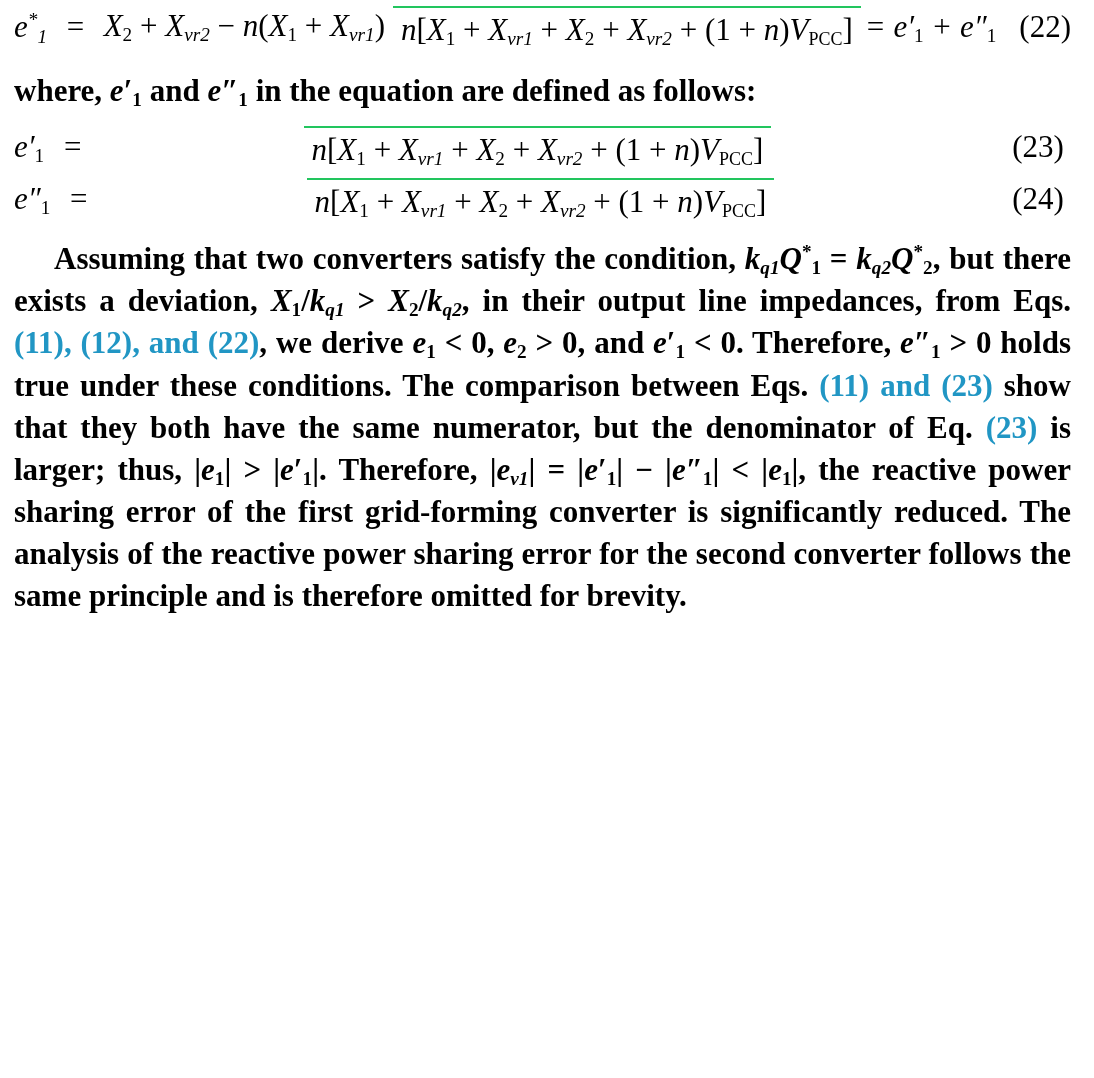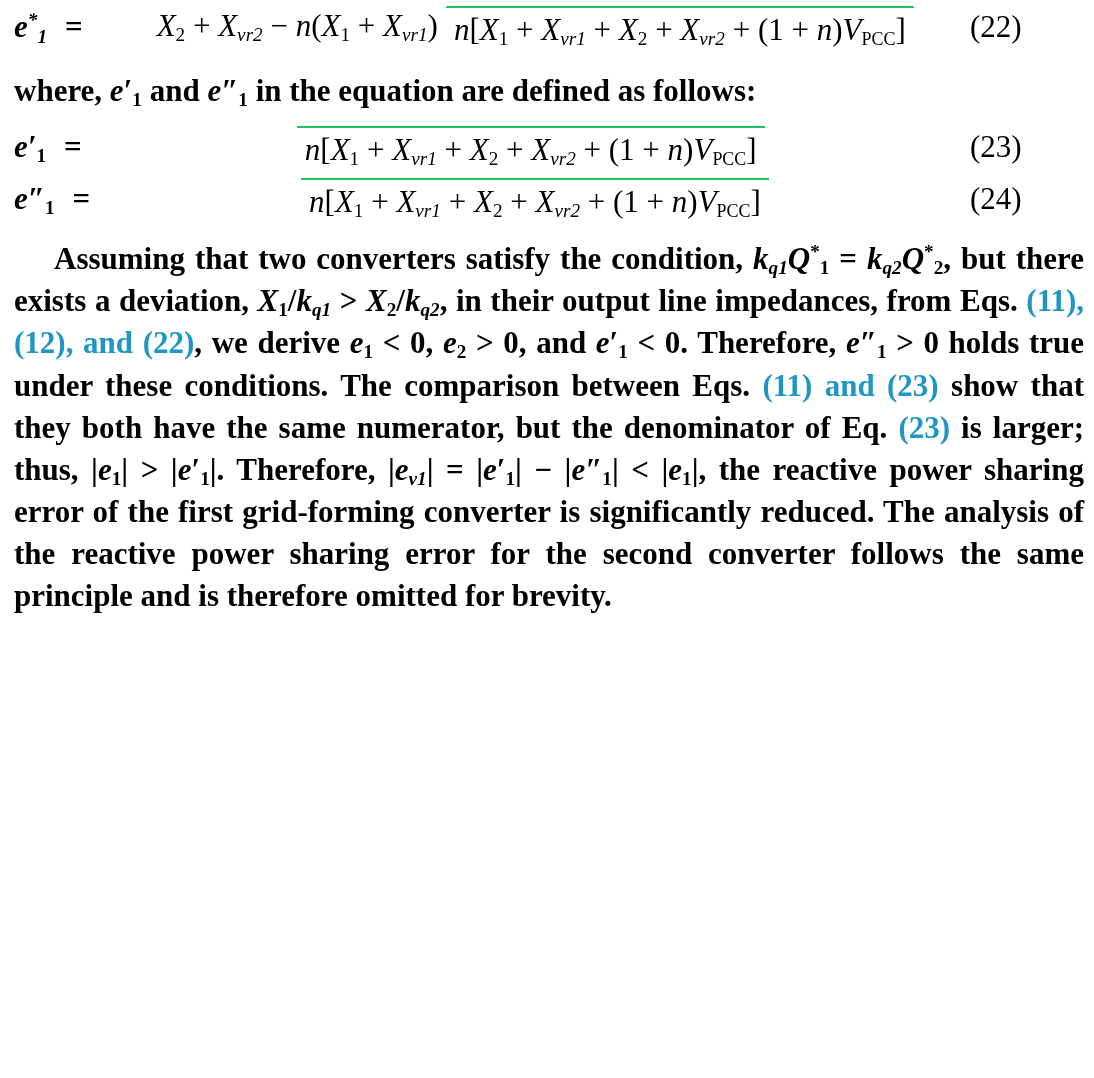--- a/index.html
+++ b/index.html
@@ -27,34 +27,32 @@
     display: flex;
     align-items: center;
     width: 100%;
     box-sizing: border-box;
   }
   .eq-lhs {
     font-style: italic;
     font-size: 31px;
     white-space: nowrap;
     padding-left: 14px;
-    font-weight: bold;
   }
   .eq-body {
     flex: 1;
     display: flex;
     justify-content: center;
     align-items: center;
   }
   .eq-tag {
     width: 112px;
-    text-align: left;
+    text-align: center;
     font-size: 31px;
     white-space: nowrap;
-    padding-right: 12px;
   }
   
   .frac {
     display: inline-flex;
     flex-direction: row;
     align-items: center;
     vertical-align: middle;
     font-size: 31px;
   }
   .frac .num {
@@ -91,21 +89,21 @@
     text-align: justify;
     text-justify: inter-word;
     margin: 0;
     padding: 0 10px 0 14px;
     font-weight: bold;
   }
   p.where {
     margin: 22px 0 14px 0;
   }
   p.body-par {
-    margin: 18px 0 0 0;
+    margin: 18px 13px 0 0;
     text-indent: 40px;
   }
   .ref { color: #2196c4; }
   .nowrap { white-space: nowrap; }
   .sp-eq1 { margin-top: 6px; }
   .sp-eq2 { margin-top: 4px; }
   .sp-eq3 { margin-top: 10px; }
 </style>
 </head>
 <body>
@@ -118,20 +116,23 @@
       <span class="eqsign">=</span>
     </span>
     <span class="eq-body">
       <span class="frac">
         <span class="num">
           <span class="it">X</span><sub class="upr">2</sub> + <span class="it">X</span><sub><span class="it">vr</span>2</sub> − <span class="it">n</span>(<span class="it">X</span><sub class="upr">1</sub> + <span class="it">X</span><sub><span class="it">vr</span>1</sub>)
         </span>
         <span class="den">
           <span class="it">n</span>[<span class="it">X</span><sub class="upr">1</sub> + <span class="it">X</span><sub><span class="it">vr</span>1</sub> + <span class="it">X</span><sub class="upr">2</sub> + <span class="it">X</span><sub><span class="it">vr</span>2</sub> + (1 + <span class="it">n</span>)<span class="it">V</span><sub class="upr" style="font-size:0.58em;">PCC</sub>]
         </span>
+      </span>
+      <span class="tail">
+        = <span class="it">e</span>′<sub class="upr">1</sub> + <span class="it">e</span>″<sub class="upr">1</sub>
       </span>
     </span>
     <span class="eq-tag">(22)</span>
   </div>
 
   <p class="text where">
     <span>where, </span><span class="it">e</span>′<sub class="upr">1</sub><span> and </span><span class="it">e</span>″<sub class="upr">1</sub><span> in the equation are defined as follows:</span>
   </p>
 
   <div class="eq-block sp-eq2">

